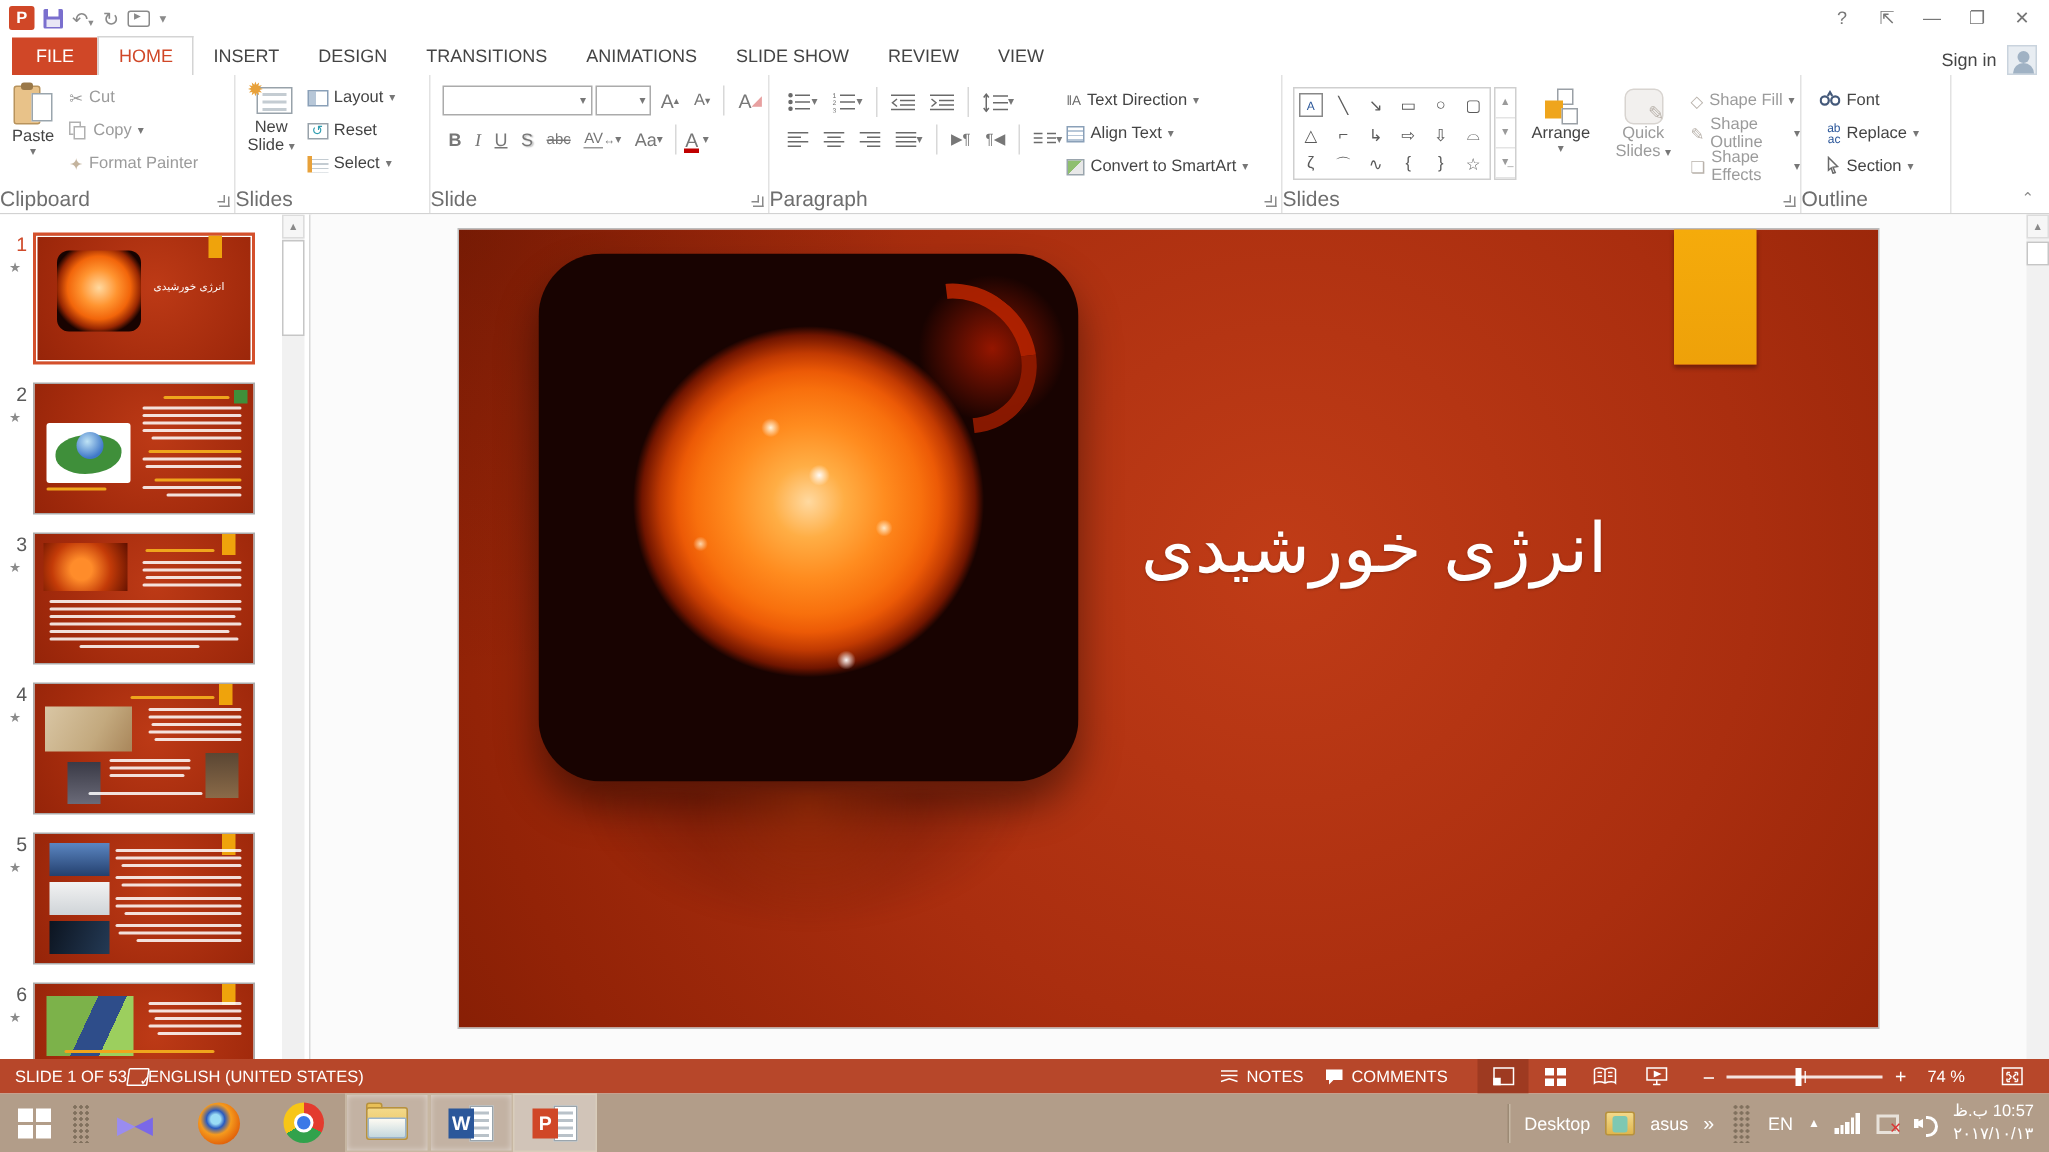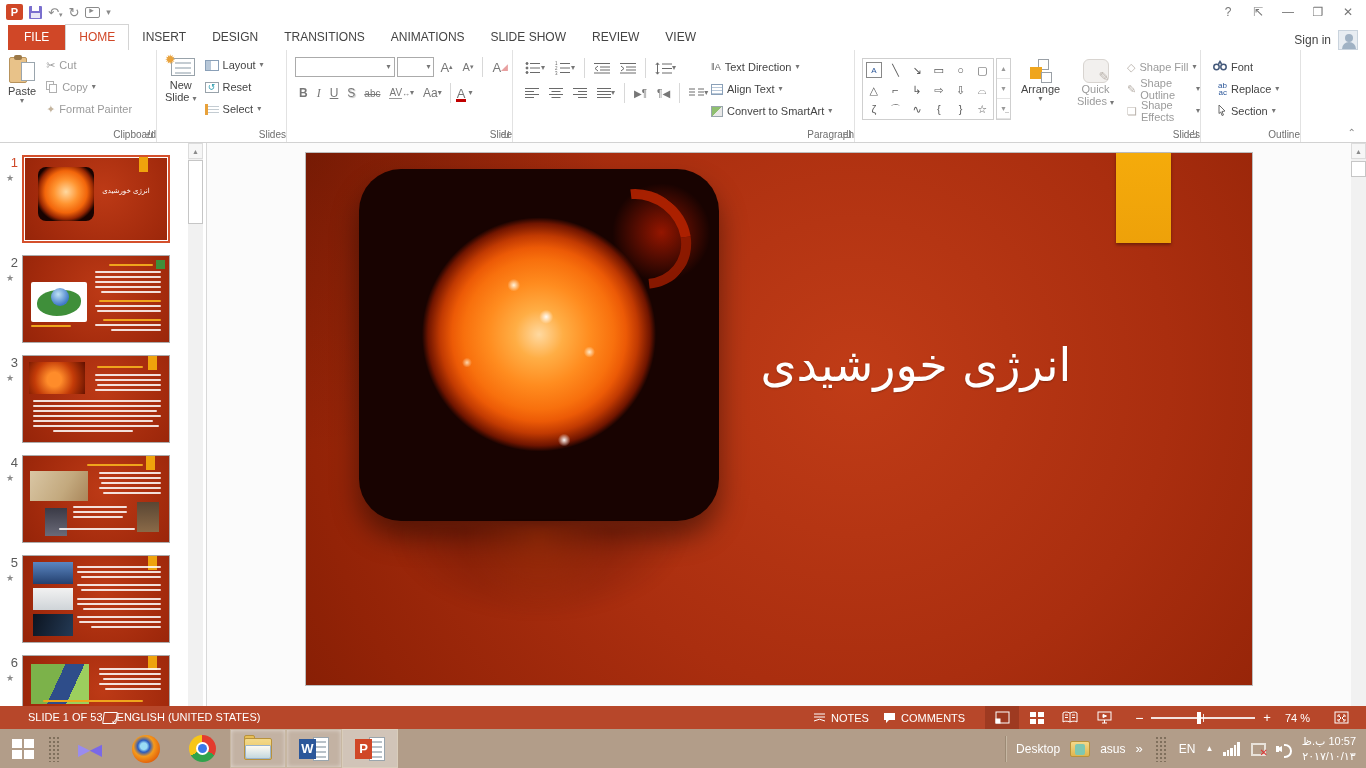--- a/index.html
+++ b/index.html
@@ -27,21 +27,21 @@
   .tab { font-size:12px; color:#444; padding:5px 13px 6px; }
   .tab.active { color:#D04727; border:1px solid #d4d4d4; border-bottom:none; background:#fff; }
   .signin { margin-left:auto; display:flex; align-items:center; gap:7px; padding-right:8px; font-size:12px; color:#444; }
   .avatar { width:20px; height:20px; background:#e8edf2; border:1px solid #c9d3dd; position:relative; }
   .avatar:before { content:""; position:absolute; left:6px; top:3px; width:8px; height:8px; border-radius:50%; background:#a0b2c4; }
   .avatar:after { content:""; position:absolute; left:3px; bottom:0; width:14px; height:7px; border-radius:7px 7px 0 0; background:#a0b2c4; }
 
   
   .ribbon { position:absolute; left:0; top:50px; width:1366px; height:93px; background:#fff; border-bottom:1px solid #d2d2d2; display:flex; }
   .rgroup { position:relative; height:92px; border-right:1px solid #e2e2e2; flex:0 0 auto; }
-  .glabel { position:absolute; bottom:2px; left:0; right:0; text-align:right; font-size:10px; color:#6e6e6e; }
+  .glabel { position:absolute; bottom:2px; left:0; right:0; text-align:left; font-size:14px; color:#6e6e6e; }
   .launcher { position:absolute; right:3px; bottom:4px; width:7px; height:7px; border-right:1px solid #8a8a8a; border-bottom:1px solid #8a8a8a; }
   .launcher:before { content:""; position:absolute; right:2px; bottom:2px; width:4px; height:4px; border-right:1px solid #8a8a8a; border-bottom:1px solid #8a8a8a; transform:rotate(0deg); }
   .bigbtn { display:inline-flex; flex-direction:column; align-items:center; font-size:11px; color:#444; text-align:center; padding-top:5px; }
   .dd { font-size:8px; color:#777; line-height:1; }
   .smallrow { display:flex; align-items:center; gap:4px; font-size:11px; height:22px; }
   .gray { color:#9b9b9b; }
   .clip-ic { width:26px; height:30px; position:relative; }
   .clip-ic .board { position:absolute; left:0; top:2px; width:18px; height:26px; background:#e8c289; border:1px solid #b8935c; border-radius:2px; }
   .clip-ic .clipt { position:absolute; left:5px; top:0; width:8px; height:5px; background:#9a7848; border-radius:2px; }
   .clip-ic .page { position:absolute; right:0; top:7px; width:14px; height:19px; background:#fff; border:1px solid #9aa5ad; }
@@ -112,21 +112,21 @@
   .sun-reflect { position:absolute; left:53px; top:374px; width:360px; height:150px; border-radius:42px;
     background:
       radial-gradient(circle 120px at 50% 8%, rgba(205,70,12,.30), rgba(205,70,12,0) 62%),
       radial-gradient(ellipse 58% 85% at 50% 0%, rgba(70,10,0,.55), rgba(70,10,0,0) 72%);
     filter:blur(3px);
   }
   .slide-title { position:absolute; left:430px; top:185px; width:360px; text-align:center; direction:rtl; color:#fff; font-size:46px; font-family:"DejaVu Sans",sans-serif; text-shadow:0 1px 2px rgba(0,0,0,.25); }
 
   
   .statusbar { position:absolute; left:0; top:706px; width:1366px; height:23px; background:#B7472A; color:#fff; display:flex; align-items:center; font-size:11px; }
-  .sb-left { display:flex; align-items:flex-start; padding-left:28px; }
+  .sb-left { display:flex; align-items:center; padding-left:10px; }
   .sb-right { margin-left:auto; display:flex; align-items:center; gap:14px; padding-right:8px; }
   .viewbtn { width:34px; height:23px; display:flex; align-items:center; justify-content:center; }
   .viewbtn.active { background:#9e3a21; }
   .zoomtrack { position:relative; width:104px; height:2px; background:rgba(255,255,255,.85); }
   .zoomtick { position:absolute; left:50%; top:-3px; width:1px; height:8px; background:rgba(255,255,255,.85); }
   .zoomthumb { position:absolute; left:44%; top:-5px; width:4px; height:12px; background:#fff; }
   .spellic { width:14px; height:13px; position:relative; }
   .spellic:before { content:""; position:absolute; left:0; top:1px; width:12px; height:10px; border:1px solid #fff; border-radius:1px; transform:skewX(-8deg); }
   .spellic:after { content:"✓"; position:absolute; right:-2px; bottom:-2px; font-size:9px; color:#fff; }
 

